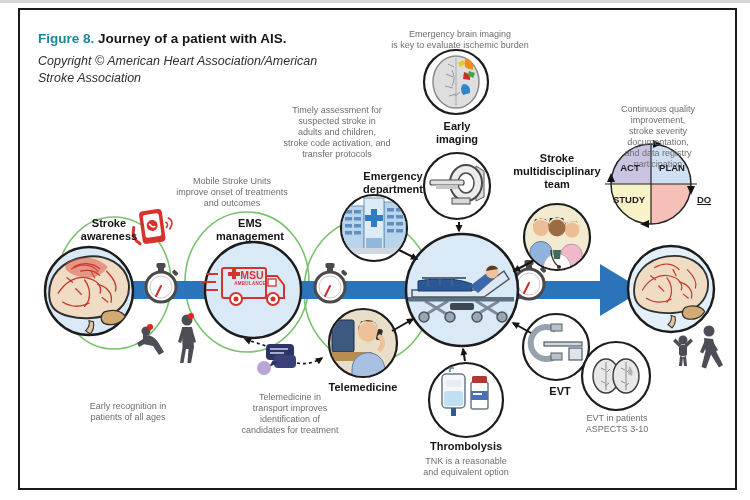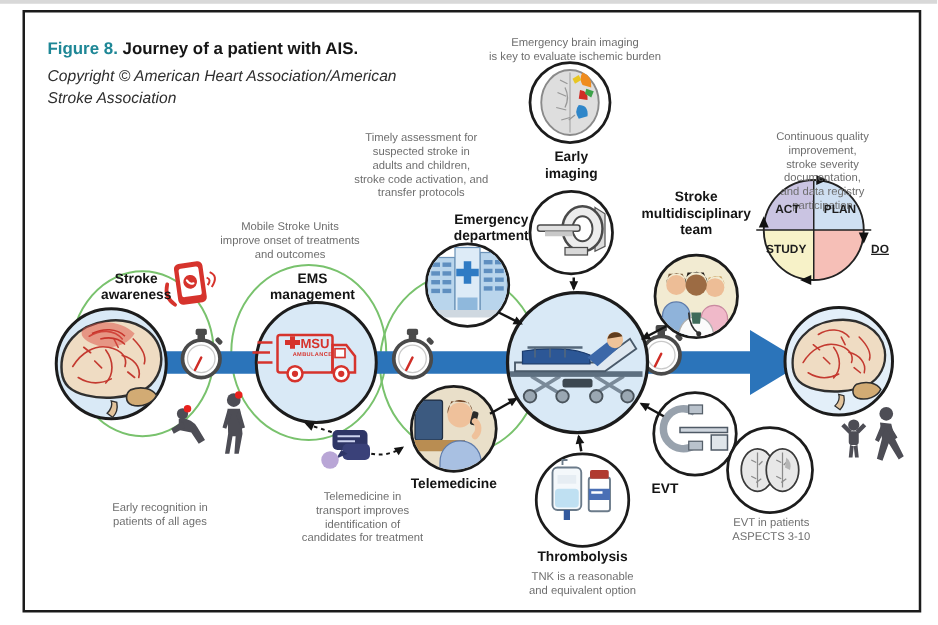--- a/index.html
+++ b/index.html
@@ -363,21 +363,21 @@
 management</div>
   <div class="lbl stage" style="left:373px; top:170px;margin-left:20px;">Emergency
 department</div>
   <div class="lbl stage" style="left:457px; top:120px;">Early
 imaging</div>
   <div class="lbl stage" style="left:557px; top:152px;">Stroke
 multidisciplinary
 team</div>
   <div class="lbl stage" style="left:363px; top:381px;">Telemedicine</div>
   <div class="lbl stage" style="left:466px; top:440px;">Thrombolysis</div>
-  <div class="lbl stage" style="left:532px; top:385px;text-align:right;">EVT</div>
+  <div class="lbl stage" style="left:560px; top:385px;text-align:right;">EVT</div>
 
   <div class="lbl note" style="left:128px; top:377px;margin-top:24px;">Early recognition in
 patients of all ages</div>
   <div class="lbl note" style="left:232px; top:176px;">Mobile Stroke Units
 improve onset of treatments
 and outcomes</div>
   <div class="lbl note" style="left:337px; top:105px;">Timely assessment for
 suspected stroke in
 adults and children,
 stroke code activation, and

